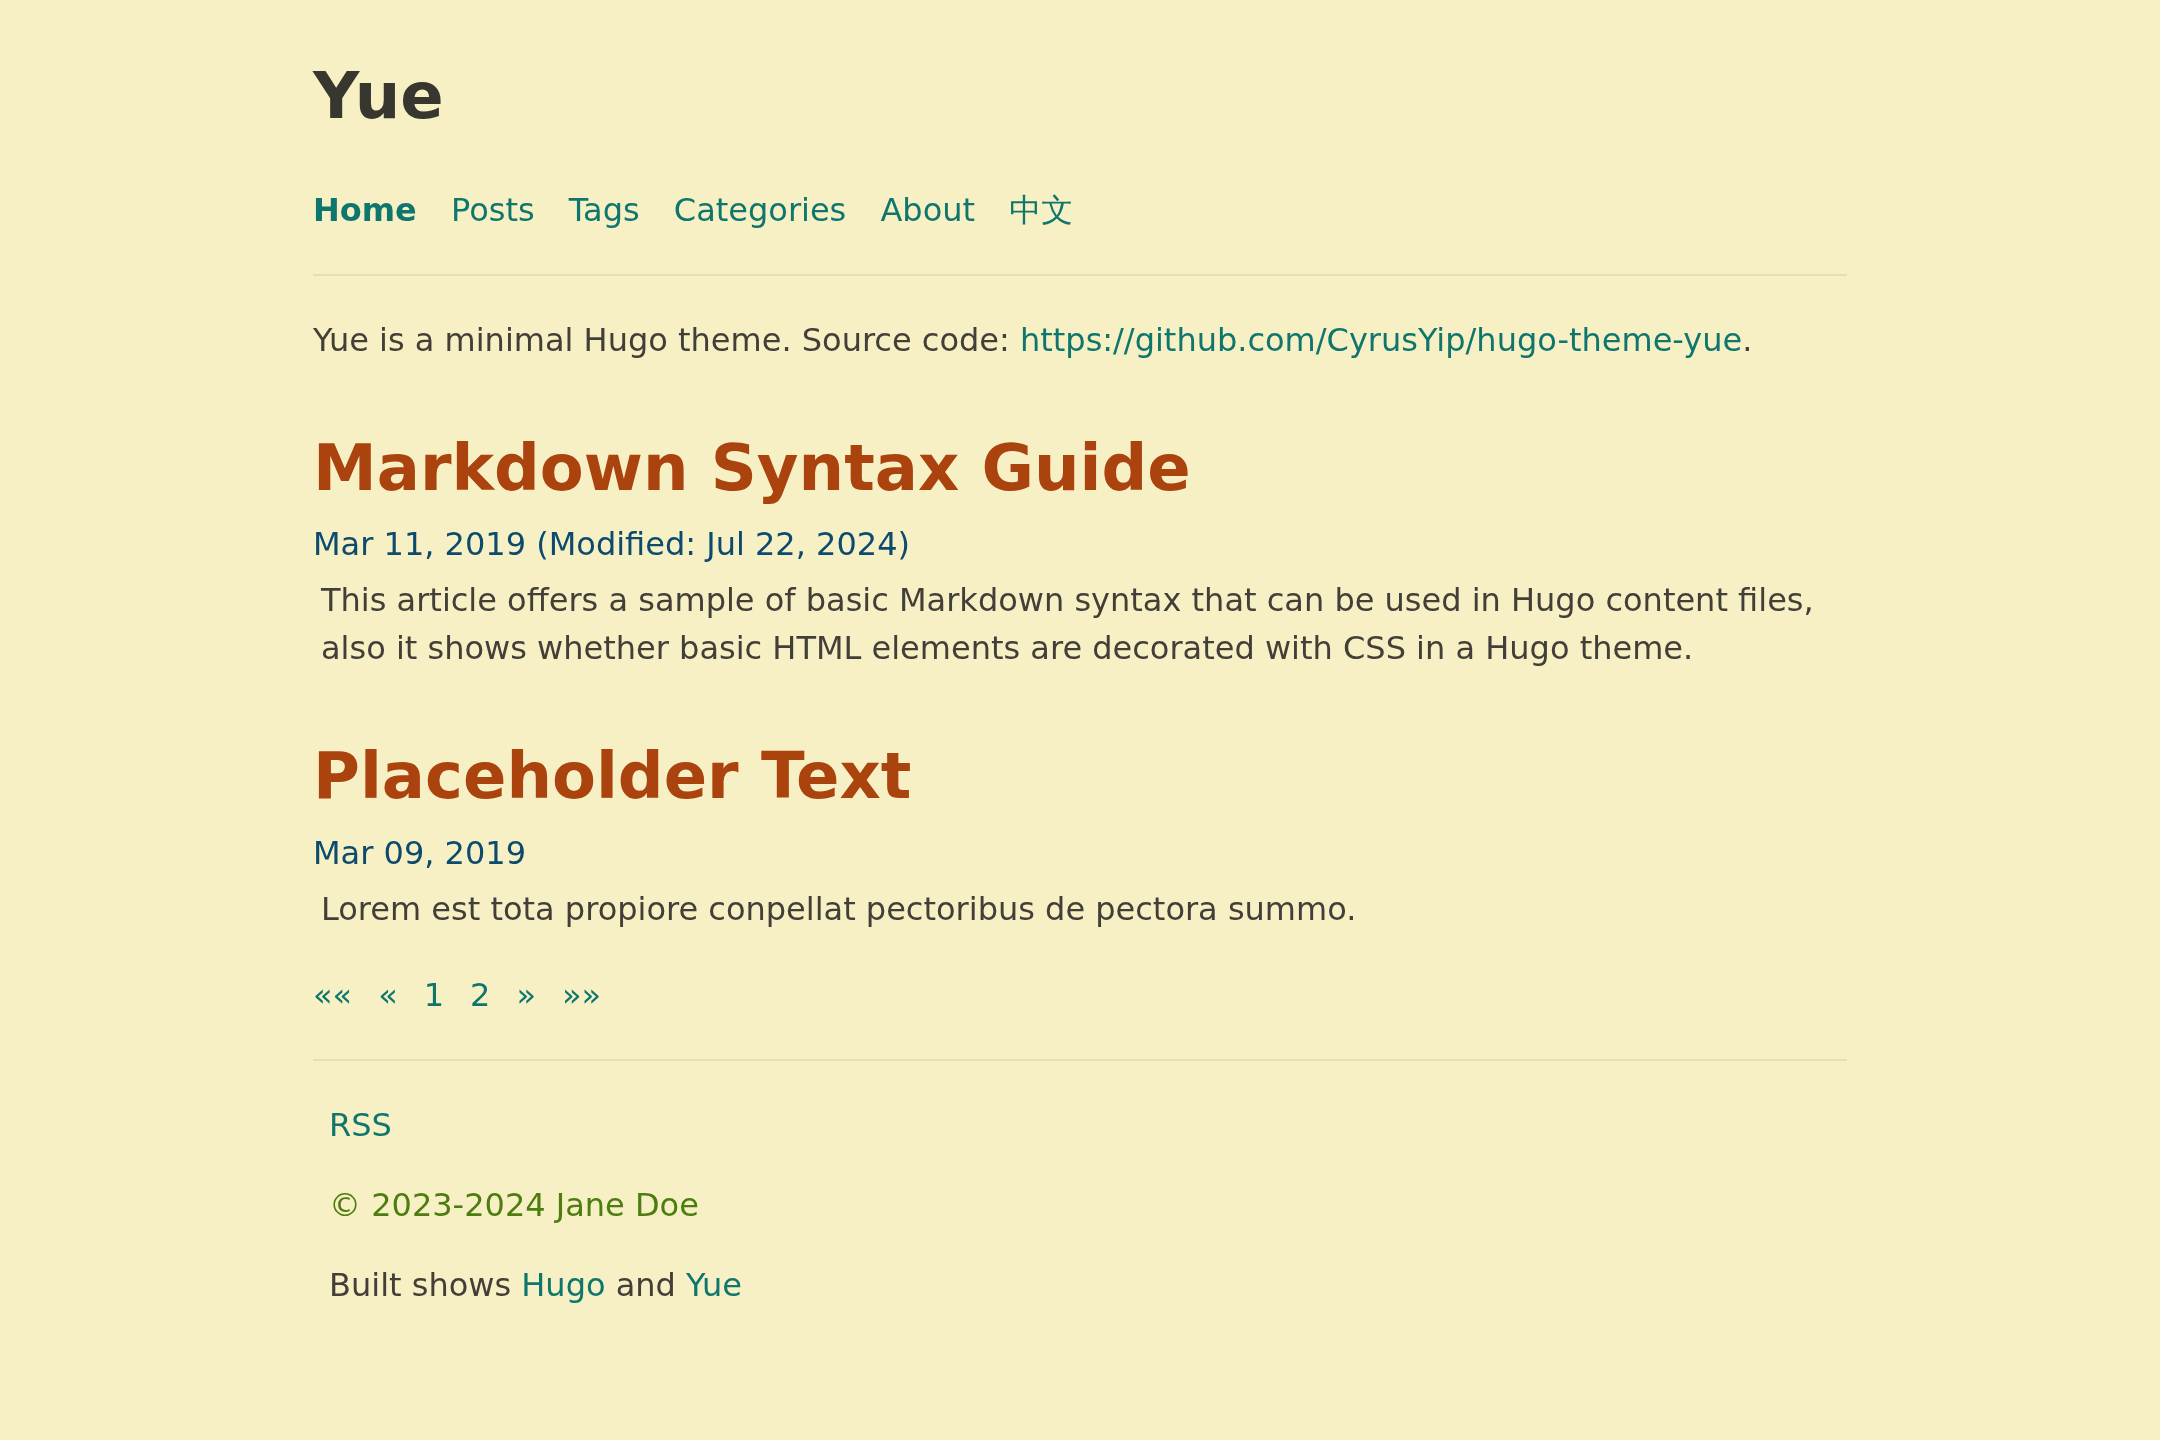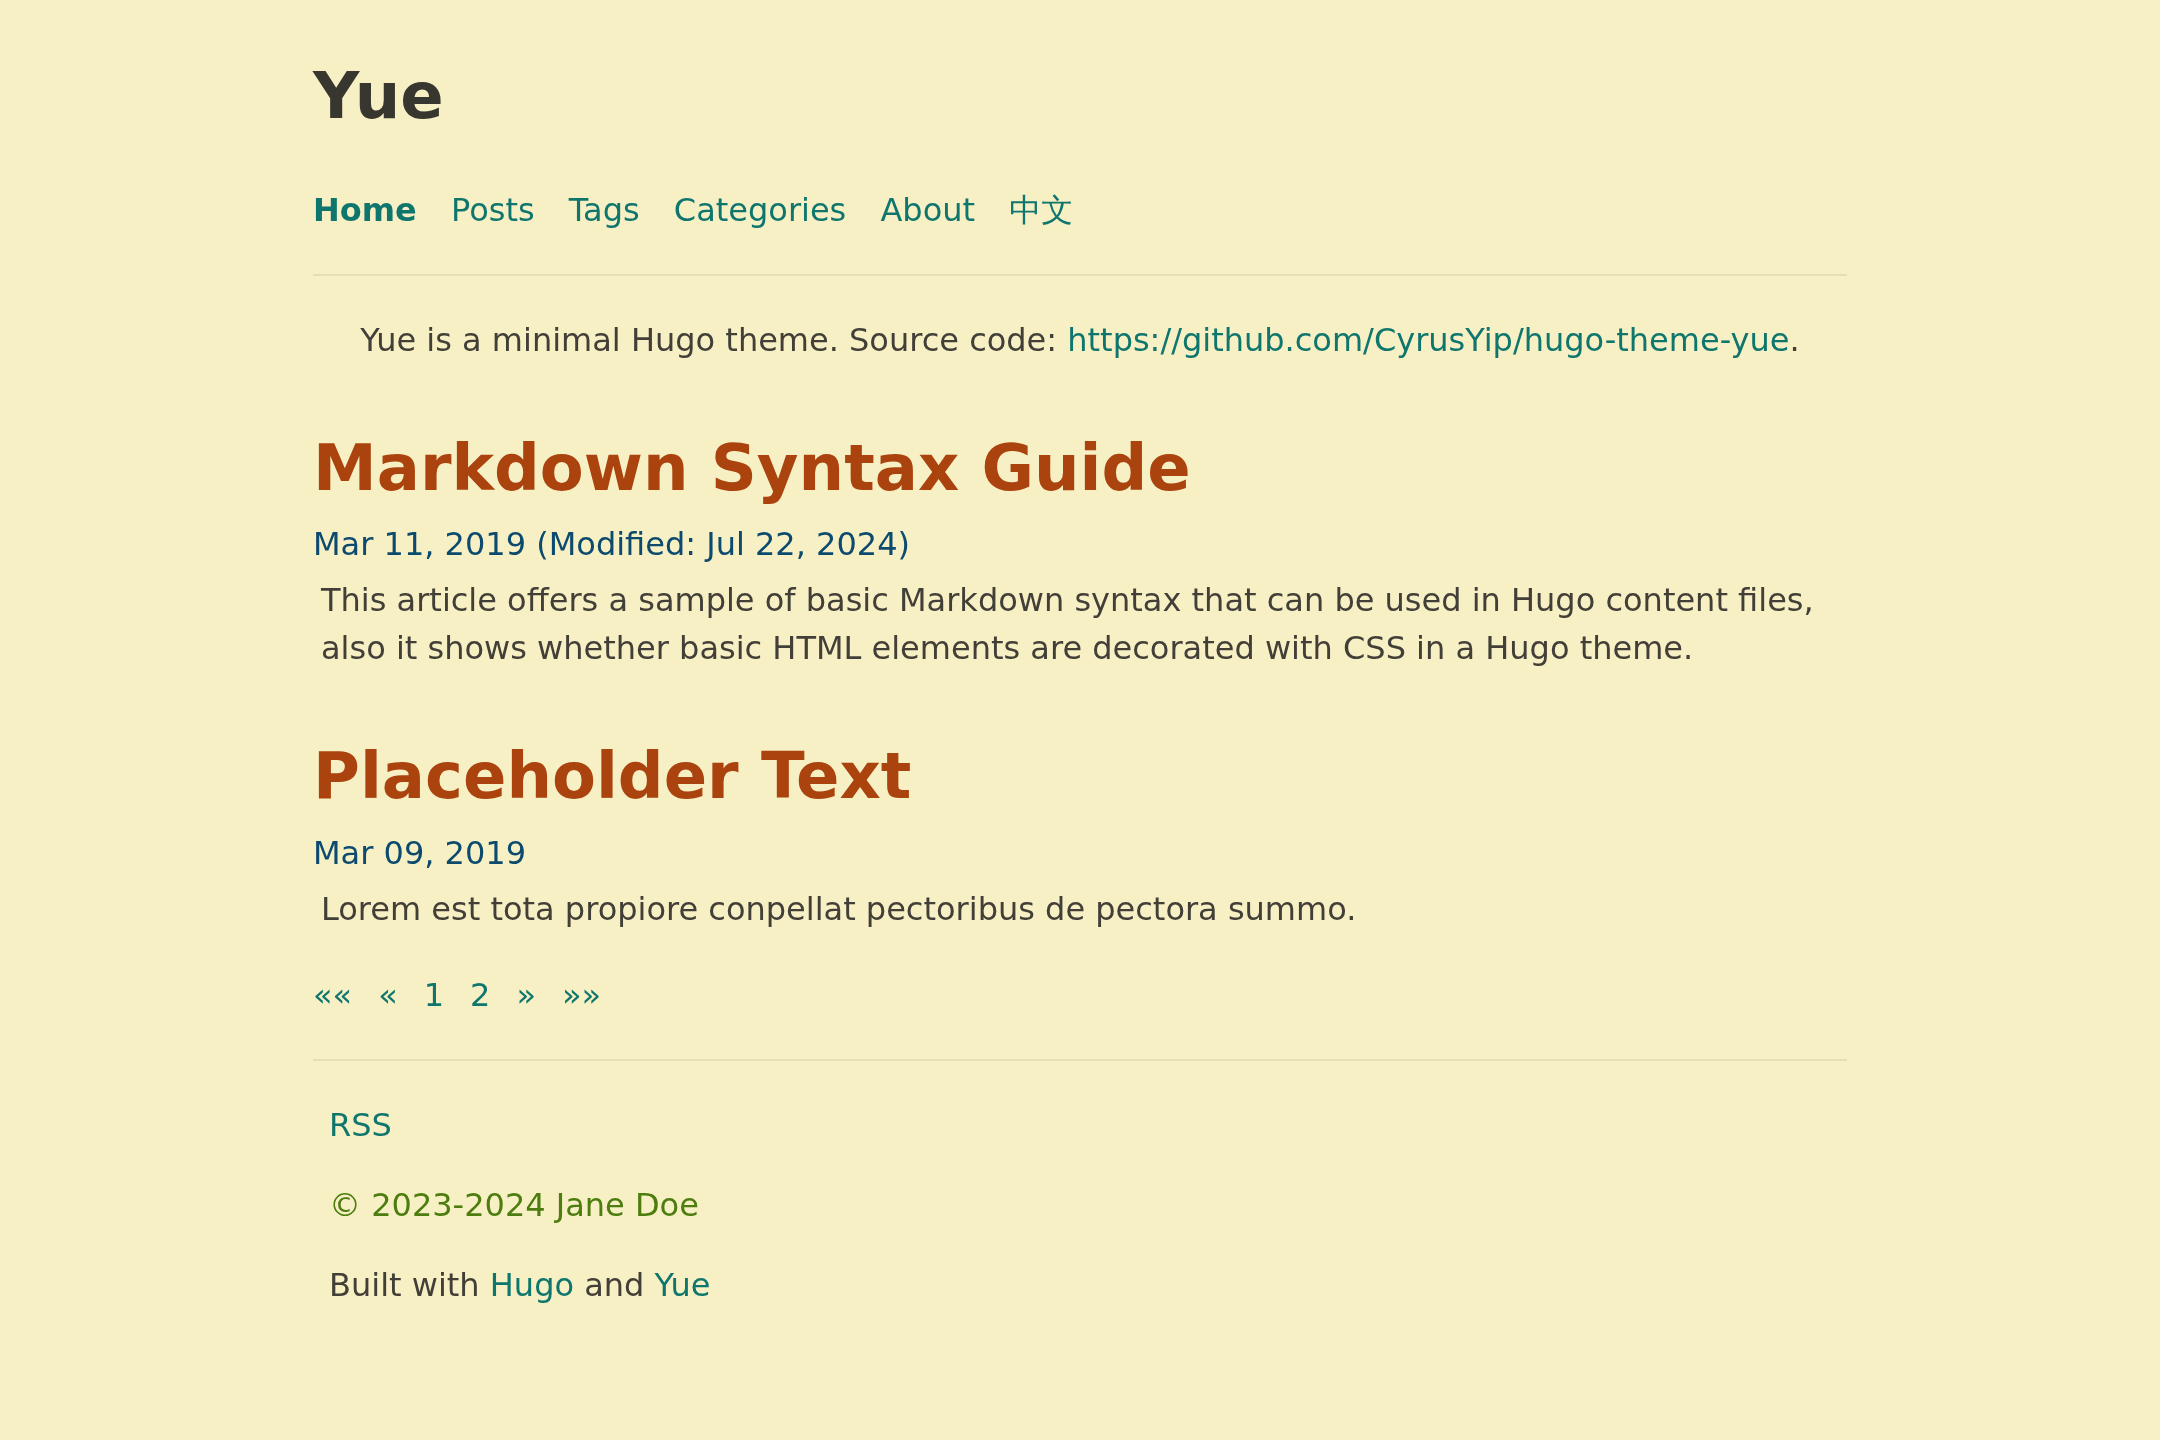--- a/index.html
+++ b/index.html
@@ -31,21 +31,21 @@
   nav.main-nav a { margin-right: 24px; }
   nav.main-nav a.active { font-weight: bold; }
 
   hr.divider {
     border: none;
     border-top: 2px solid #e7deb4;
     margin: 40px 0;
   }
 
   
-  p.intro { margin: 32px 0; word-break: break-all; text-align: center; }
+  p.intro { margin: 32px 0; word-break: break-all; }
 
   
   ul.post-list { list-style: none; margin: 0; padding: 0; }
   .post h2 {
     font-size: 64px;
     line-height: 1.2;
     margin: 66px 0 14px 0;
     font-weight: bold;
   }
   .post h2 a { color: #ab430e; }
@@ -110,16 +110,16 @@
       <li><a>»</a></li>
       <li><a>»»</a></li>
     </ul>
   </main>
 
   <hr class="divider">
 
   <footer>
     <p class="rss-line"><a>RSS</a></p>
     <p class="copyright">© 2023-2024 Jane Doe</p>
-    <p class="built-with"><span>Built with </span><a>Hugo</a><span> and </span><a>Yue</a></p>
+    <p class="built-with"><span>Built shows </span><a>Hugo</a><span> and </span><a>Yue</a></p>
   </footer>
 
 </div>
 
 </body></html>

